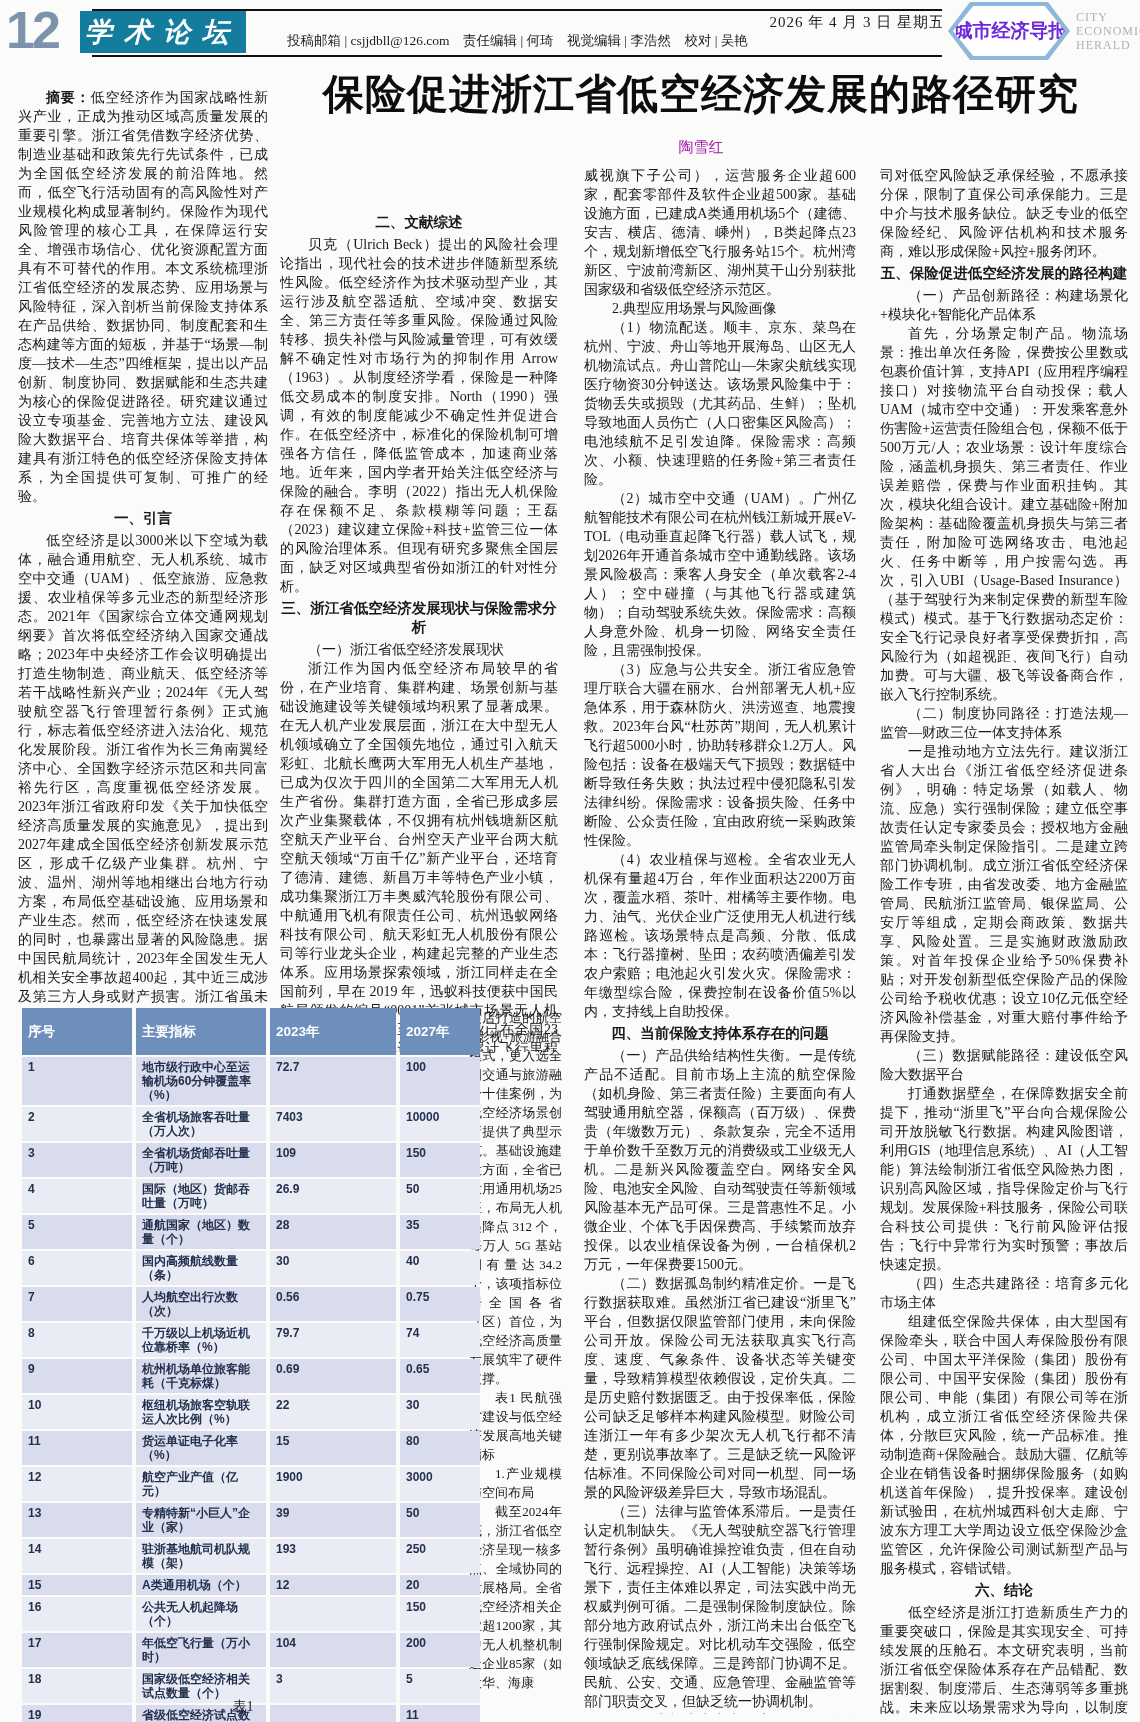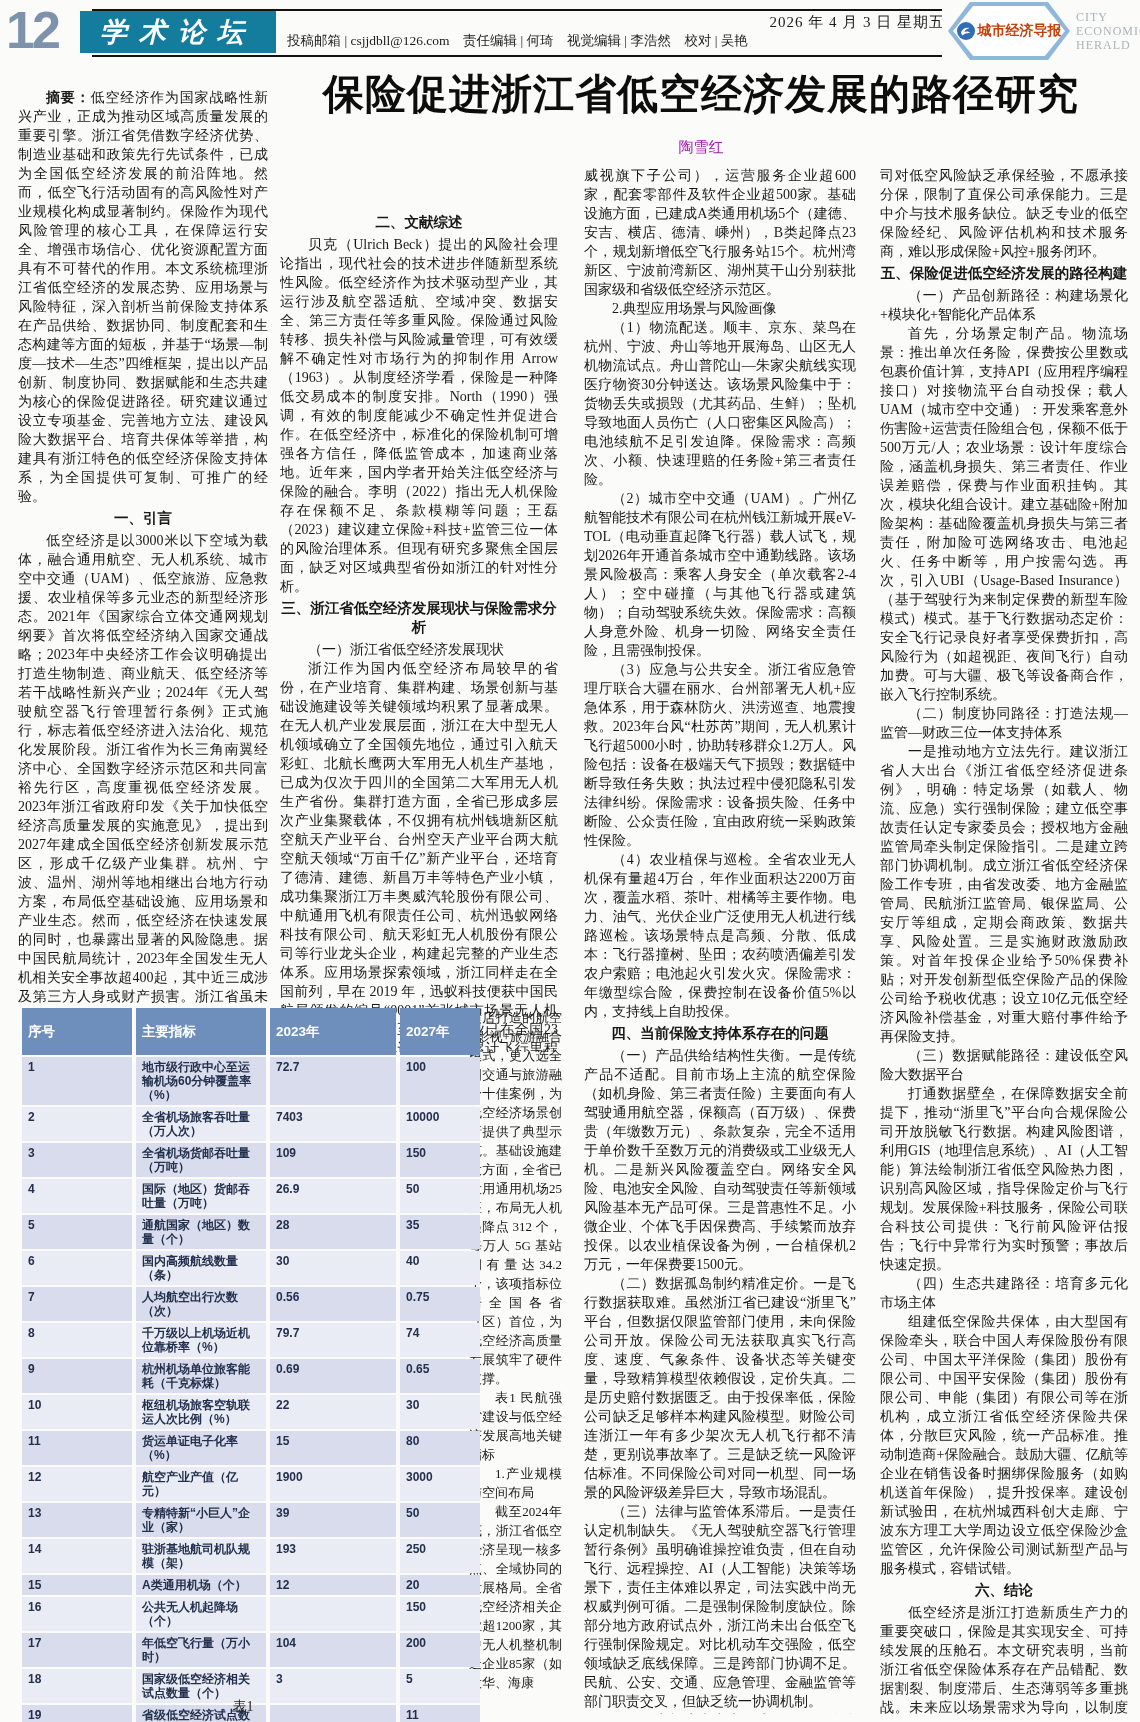--- a/index.html
+++ b/index.html
@@ -12,21 +12,21 @@
   
   .rule{position:absolute;background:#121212;height:2px;}
   #rule-top{left:92px;top:9px;width:852px;}
   #rule-bottom{left:92px;top:55px;width:852px;}
   .page-number{
     position:absolute;left:6px;top:0px;
     font-family:"Liberation Sans",sans-serif;font-weight:bold;font-size:52px;line-height:60px;
     color:#7e93ab;letter-spacing:-3px;
   }
   .section-badge{
-    position:absolute;left:80px;top:11px;width:196px;height:42px;background:#147d9e;
+    position:absolute;left:80px;top:11px;width:166px;height:42px;background:#147d9e;
     color:#ffffff;display:flex;align-items:center;justify-content:center;
     font-weight:bold;font-size:27px;letter-spacing:12px;box-sizing:border-box;
     font-style:italic;
   }
   .header-date{
     position:absolute;left:480px;top:13px;width:465px;text-align:right;
     font-size:15px;color:#1c1c1c;letter-spacing:1px;
   }
   .header-contact{
     position:absolute;left:287px;top:32px;width:720px;
@@ -36,21 +36,21 @@
   .logo-hex{
     position:absolute;left:6px;top:2px;width:122px;height:58px;background:#8fb7da;
     clip-path:polygon(18% 0,82% 0,100% 50%,82% 100%,18% 100%,0 50%);
     display:flex;align-items:center;justify-content:center;
   }
   .logo-hex-inner{
     width:112px;height:50px;background:#ffffff;
     clip-path:polygon(18% 0,82% 0,100% 50%,82% 100%,18% 100%,0 50%);
     display:flex;align-items:center;justify-content:center;gap:3px;
   }
-  .logo-name{font-weight:bold;font-size:14px;color:#c2410c;white-space:nowrap;}
+  .logo-name{font-weight:bold;font-size:19px;color:#6d28d9;white-space:nowrap;}
   .logo-english{
     position:absolute;left:134px;top:10px;font-size:12px;line-height:14px;
     color:#a9b2ba;letter-spacing:1px;white-space:pre-line;font-family:"Liberation Serif",serif;
   }
 
   
   .article-title{
     position:absolute;left:276px;top:68px;width:850px;margin:0;
     text-align:center;font-size:41px;line-height:52px;font-weight:bold;color:#0d0d0d;letter-spacing:1px;
   }

